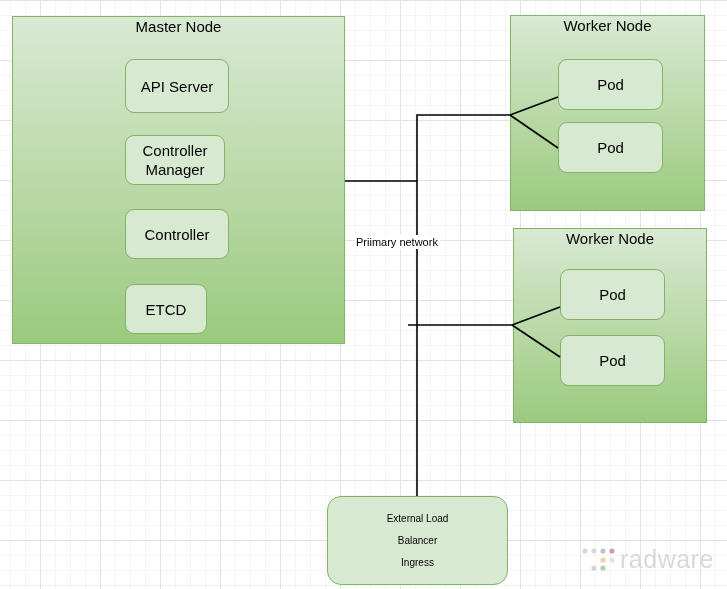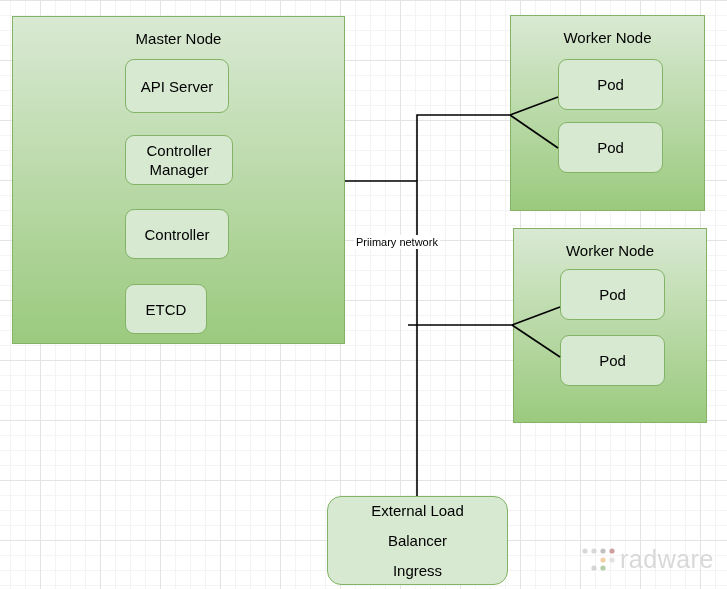--- a/index.html
+++ b/index.html
@@ -23,21 +23,21 @@
     background-size: 60px 60px, 60px 60px, 15px 15px, 15px 15px;
     background-position: 40px 0px, 0px 0px, 10px 0px, 0px 0px;
   }
   .node {
     position: absolute;
     background: linear-gradient(180deg, #d9e9d3 0%, #9bca7e 100%);
     border: 1.5px solid #82b366;
   }
   .node-title {
     text-align: center;
-    padding-top: 13px;
+    padding-top: 1px;
     font-size: 15px;
     color: #000;
   }
   .component {
     position: absolute;
     background: #d8e9d2;
     border: 1px solid #82b366;
     border-radius: 9px;
     display: flex;
     align-items: center;
@@ -68,24 +68,23 @@
     top: 496px;
     width: 181px;
     height: 89px;
     background: #d8e9d2;
     border: 1px solid #82b366;
     border-radius: 14px;
     display: flex;
     flex-direction: column;
     align-items: center;
     justify-content: center;
-    font-size: 15px;
+    font-size: 10px;
     line-height: 22px;
     text-align: left;
-    gap: 8px;
   }
   .watermark {
     position: absolute;
     left: 580px;
     top: 544px;
     display: flex;
     align-items: flex-start;
   }
   .watermark-text {
     font-size: 25px;
@@ -97,21 +96,21 @@
   }
 </style>
 </head>
 <body>
 
 <div class="canvas">
 
   <div class="node" style="left:12px; top:16px; width:333px; height:328px;">
     <div class="node-title">Master Node</div>
     <div class="component" style="left:112px; top:42px; width:104px; height:54px;">API Server</div>
-    <div class="component" style="left:112px; top:118px; width:108px; height:50px;">Controller Manager</div>
+    <div class="component" style="left:112px; top:118px; width:100px; height:50px;">Controller Manager</div>
     <div class="component" style="left:112px; top:192px; width:104px; height:50px;">Controller</div>
     <div class="component" style="left:112px; top:267px; width:82px; height:50px;">ETCD</div>
   </div>
 
   <div class="node" style="left:510px; top:15px; width:195px; height:196px;">
     <div class="node-title">Worker Node</div>
     <div class="component" style="left:47px; top:43px; width:105px; height:51px;">Pod</div>
     <div class="component" style="left:47px; top:106px; width:105px; height:51px;">Pod</div>
   </div>
 

